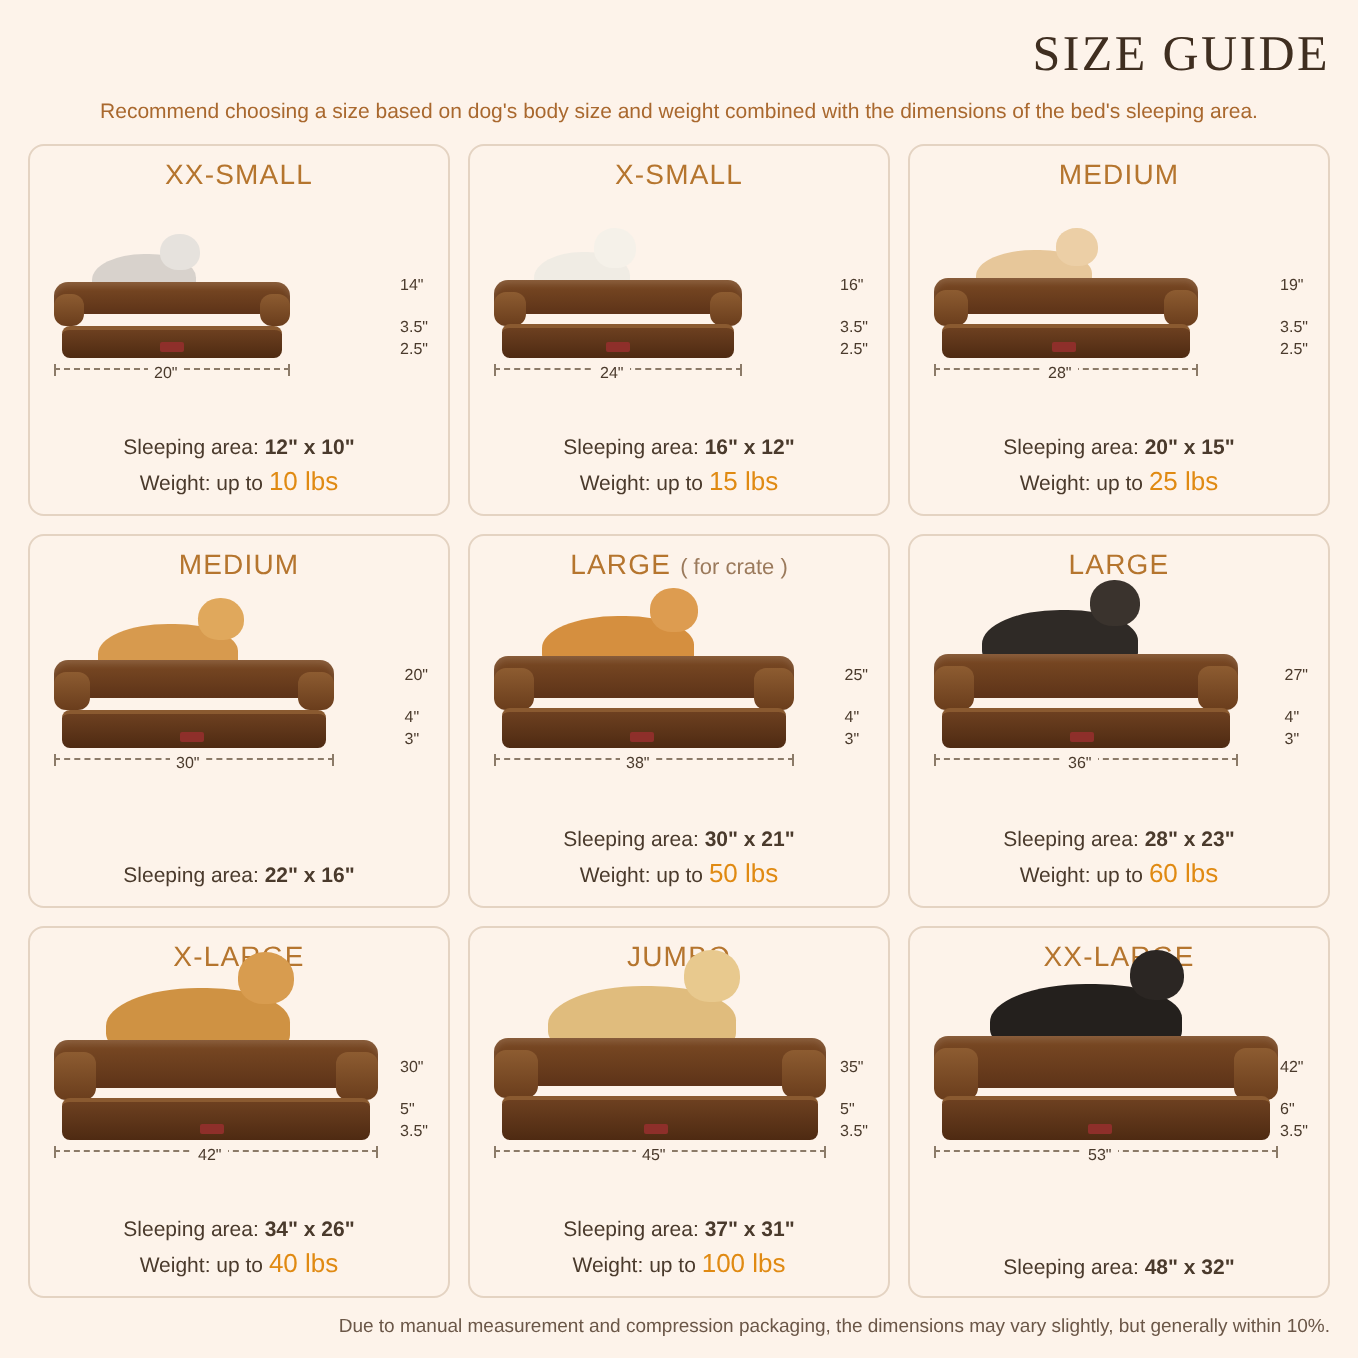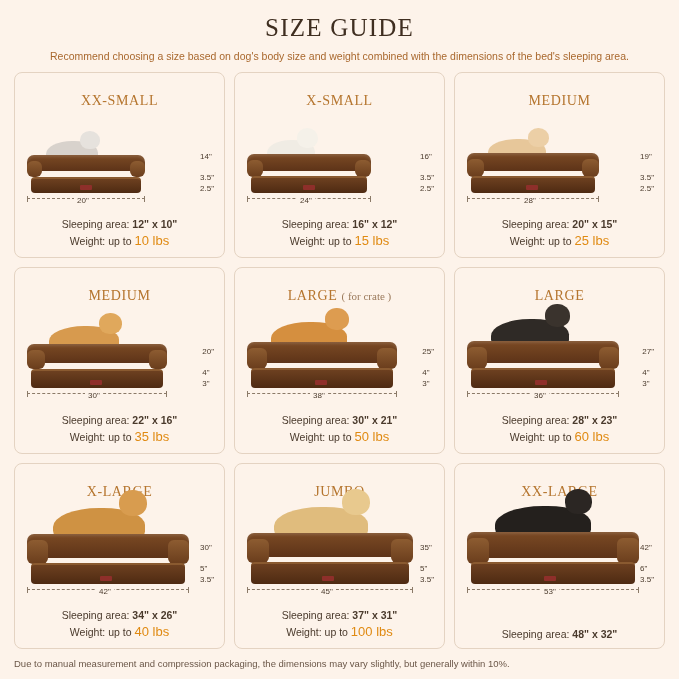--- a/index.html
+++ b/index.html
@@ -16,21 +16,21 @@
   }
   .page {
     width: 679px;
     height: 679px;
     box-sizing: border-box;
     padding: 10px 14px 8px 14px;
     display: flex;
     flex-direction: column;
   }
   .title {
-    text-align: center;
+    text-align: right;
     font-family: "Liberation Serif", serif;
     font-size: 25px;
     letter-spacing: 1.2px;
     color: #3f2e20;
     margin: 4px 0 8px 0;
     font-weight: normal;
   }
   .subtitle {
     text-align: center;
     font-size: 10.5px;
@@ -49,25 +49,25 @@
     border-radius: 8px;
     background: #fdf3ea;
     display: flex;
     flex-direction: column;
     align-items: center;
     box-sizing: border-box;
     padding: 5px 6px 6px 6px;
     position: relative;
   }
   .card-title {
-    font-family: Liberation Serif, serif;
+    font-family: Liberation Sans, sans-serif;
     font-size: 14px;
     color: #b5752e;
     letter-spacing: 0.6px;
-    margin: 15px 0 2px 0;
+    margin: 1px 0 2px 0;
     white-space: nowrap;
   }
   .card-title .note {
     font-size: 11px;
     color: #9b7a5c;
     letter-spacing: 0;
   }
   .illus {
     position: relative;
     width: 100%;
@@ -161,21 +161,21 @@
     text-align: center;
     margin-top: auto;
   }
   .specs .row { white-space: nowrap; }
   .hl {
     color: #e08a12;
     font-weight: normal;
     font-size: 13px;
   }
   .footer {
-    text-align: left;
+    text-align: right;
     font-size: 9.5px;
     color: #6b5748;
     margin-top: 9px;
     margin-bottom: 2px;
   }
 </style>
 </head>
 <body>
 
 <div class="page">
@@ -338,25 +338,20 @@
 
       <div class="dim-line-h" style="left:6px;width:140px;bottom:8px;"></div>
       <span class="width-label" style="left:64px;bottom:2px;">30"</span>
     </div>
 
     <div class="specs">
       <div class="row">
         <span>Sleeping area:</span>
         <b>22" x 16"</b>
       </div>
-      <div class="row">
-        <span>Weight:</span>
-        <span>up to</span>
-        <span class="hl">35 lbs</span>
-      </div>
     </div>
   </div>
       <div class="card">
     <div class="card-title">
       <span>LARGE</span> <span class="note">( for crate )</span>
     </div>
 
     <div class="illus">
       <div class="bed-wrap" style="width:150px;height:52px;">
         <div class="bed" style="width:150px;height:52px;">

